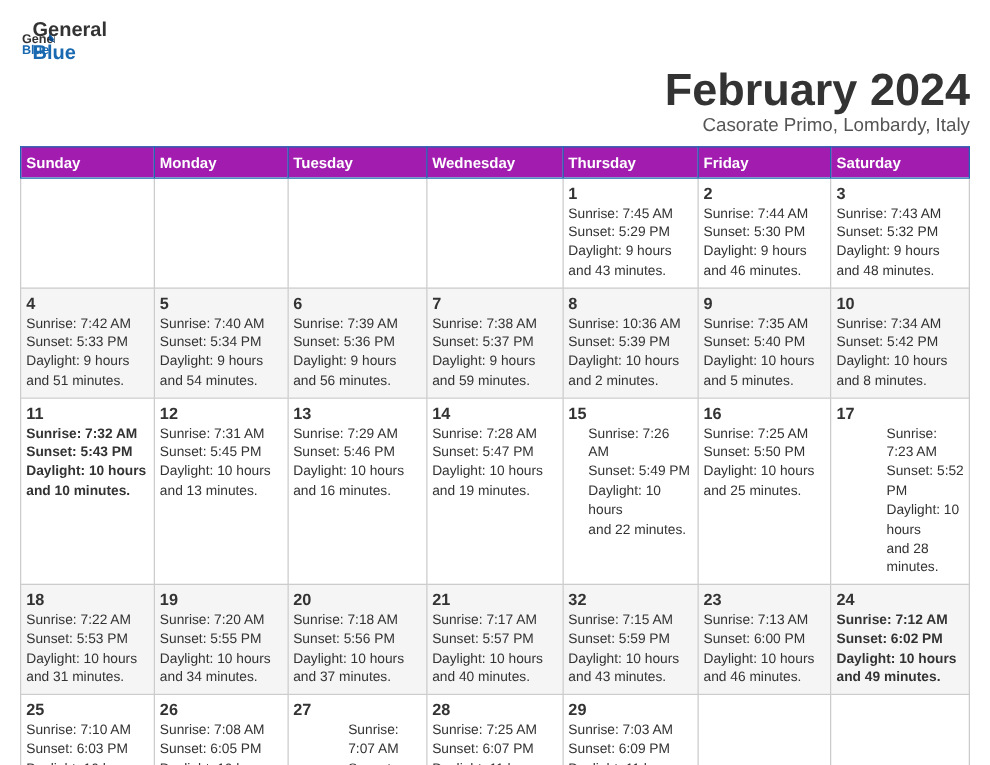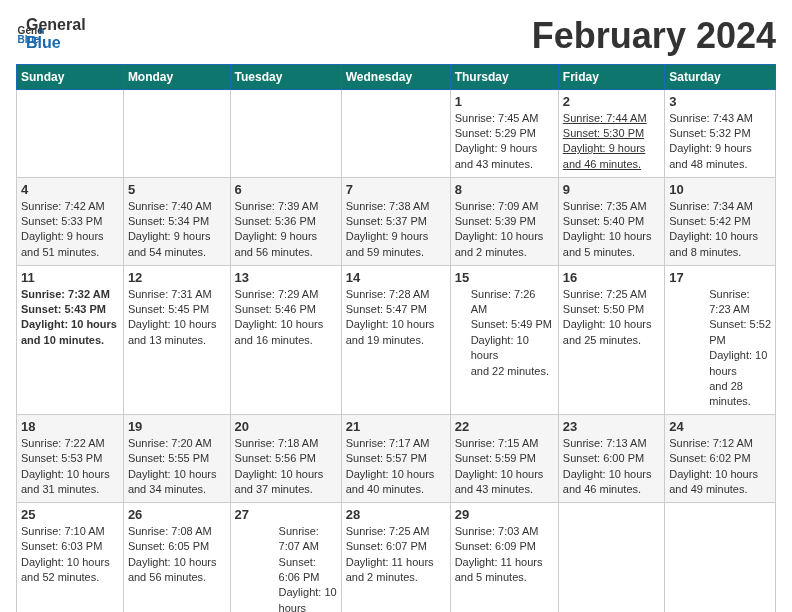--- a/index.html
+++ b/index.html
@@ -24,32 +24,33 @@
     .logo-icon {
       width: 28px;
       height: 28px;
     }
     .title-block { text-align: right; }
     .month-title {
       font-size: 36px;
       font-weight: bold;
       color: #333;
       line-height: 1.1;
+      margin-top: 36px;
     }
     .location {
       font-size: 15px;
       color: #555;
     }
     table {
       width: 100%;
       border-collapse: collapse;
       font-size: 11px;
     }
     thead tr th {
-      background: #0f766e;
+      background: #a21caf;
       color: #fff;
       padding: 5px 4px;
       text-align: left;
       font-size: 12px;
       font-weight: bold;
       border: 1px solid #1a6ab1;
     }
     tbody tr td {
       border: 1px solid #ccc;
       vertical-align: top;
@@ -85,20 +86,21 @@
       <polygon points="30,8 36,16 30,14" fill="#1a6ab1"></polygon>
       <polygon points="30,10 36,18 30,16" fill="#0d4a8a"></polygon>
     </svg>
     <div style="display:flex;flex-direction:column;line-height:1.1;margin-left:-20px">
       <span style="font-size:16px;font-weight:bold;color:#333;">General</span>
       <span style="font-size:16px;font-weight:bold;color:#1a6ab1;">Blue</span>
     </div>
   </div>
   <div class="title-block">
     <div class="month-title">February 2024</div>
+    <div class="location">Casorate Primo, Lombardy, Italy</div>
   </div>
 </div>
 
 <table>
   <thead>
     <tr>
     <th>Sunday</th>
         <th>Monday</th>
         <th>Tuesday</th>
         <th>Wednesday</th>
@@ -115,21 +117,21 @@
         <td class="empty"></td>
         <td>
           <span class="day-num">1</span>
           <div class="day-info" style="white-space: pre-line;">Sunrise: 7:45 AM
 Sunset: 5:29 PM
 Daylight: 9 hours
 and 43 minutes.</div>
         </td>
         <td>
           <span class="day-num">2</span>
-          <div class="day-info" style="white-space: pre-line; text-decoration: underline;">Sunrise: 7:44 AM
+          <div class="day-info" style="white-space: pre-line;">Sunrise: 7:44 AM
 Sunset: 5:30 PM
 Daylight: 9 hours
 and 46 minutes.</div>
         </td>
         <td>
           <span class="day-num">3</span>
           <div class="day-info" style="white-space: pre-line;">Sunrise: 7:43 AM
 Sunset: 5:32 PM
 Daylight: 9 hours
 and 48 minutes.</div>
@@ -159,21 +161,21 @@
         </td>
         <td>
           <span class="day-num">7</span>
           <div class="day-info" style="white-space: pre-line;">Sunrise: 7:38 AM
 Sunset: 5:37 PM
 Daylight: 9 hours
 and 59 minutes.</div>
         </td>
         <td>
           <span class="day-num">8</span>
-          <div class="day-info" style="white-space: pre-line;">Sunrise: 7:09 AM
+          <div class="day-info" style="white-space: pre-line;">Sunrise: 10:36 AM
 Sunset: 5:39 PM
 Daylight: 10 hours
 and 2 minutes.</div>
         </td>
         <td>
           <span class="day-num">9</span>
           <div class="day-info" style="white-space: pre-line;">Sunrise: 7:35 AM
 Sunset: 5:40 PM
 Daylight: 10 hours
 and 5 minutes.</div>
@@ -260,36 +262,36 @@
 and 37 minutes.</div>
         </td>
         <td>
           <span class="day-num">21</span>
           <div class="day-info" style="white-space: pre-line;">Sunrise: 7:17 AM
 Sunset: 5:57 PM
 Daylight: 10 hours
 and 40 minutes.</div>
         </td>
         <td>
-          <span class="day-num">22</span>
+          <span class="day-num">32</span>
           <div class="day-info" style="white-space: pre-line;">Sunrise: 7:15 AM
 Sunset: 5:59 PM
 Daylight: 10 hours
 and 43 minutes.</div>
         </td>
         <td>
           <span class="day-num">23</span>
           <div class="day-info" style="white-space: pre-line;">Sunrise: 7:13 AM
 Sunset: 6:00 PM
 Daylight: 10 hours
 and 46 minutes.</div>
         </td>
         <td>
           <span class="day-num">24</span>
-          <div class="day-info" style="white-space: pre-line;">Sunrise: 7:12 AM
+          <div class="day-info" style="white-space: pre-line; font-weight: bold;">Sunrise: 7:12 AM
 Sunset: 6:02 PM
 Daylight: 10 hours
 and 49 minutes.</div>
         </td>
       </tr>
       <tr>
         <td>
           <span class="day-num">25</span>
           <div class="day-info" style="white-space: pre-line;">Sunrise: 7:10 AM
 Sunset: 6:03 PM

